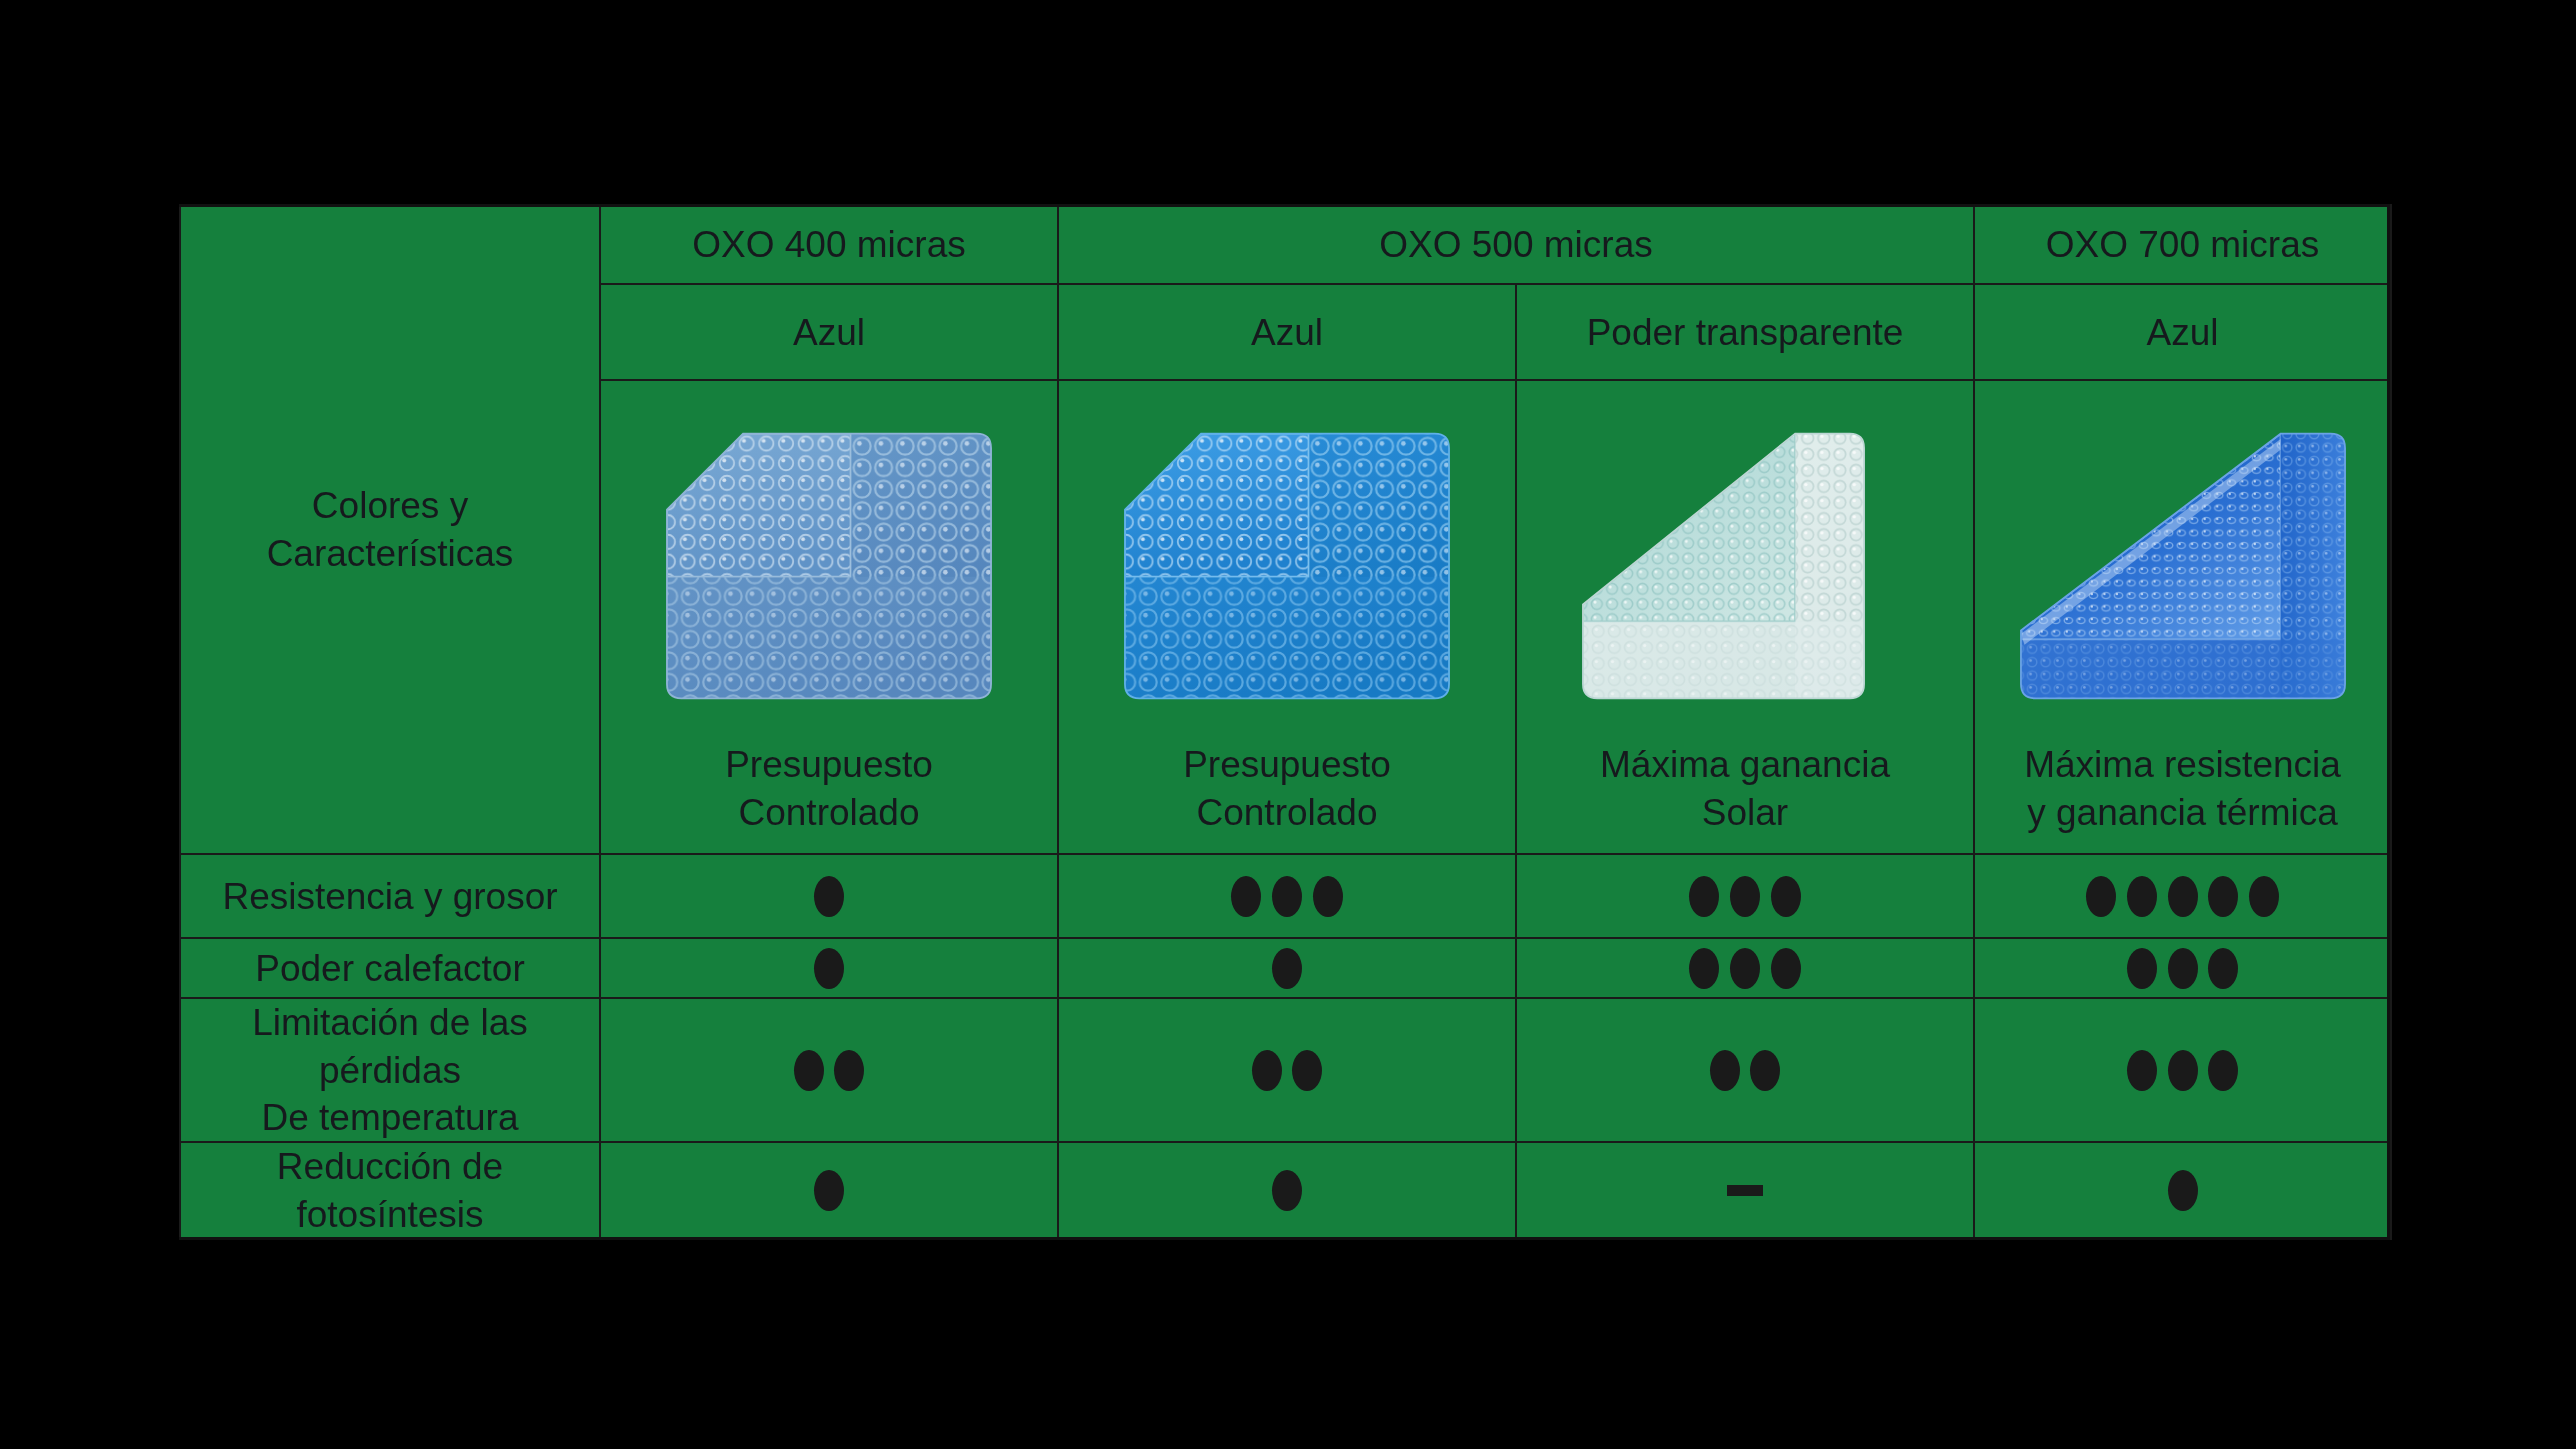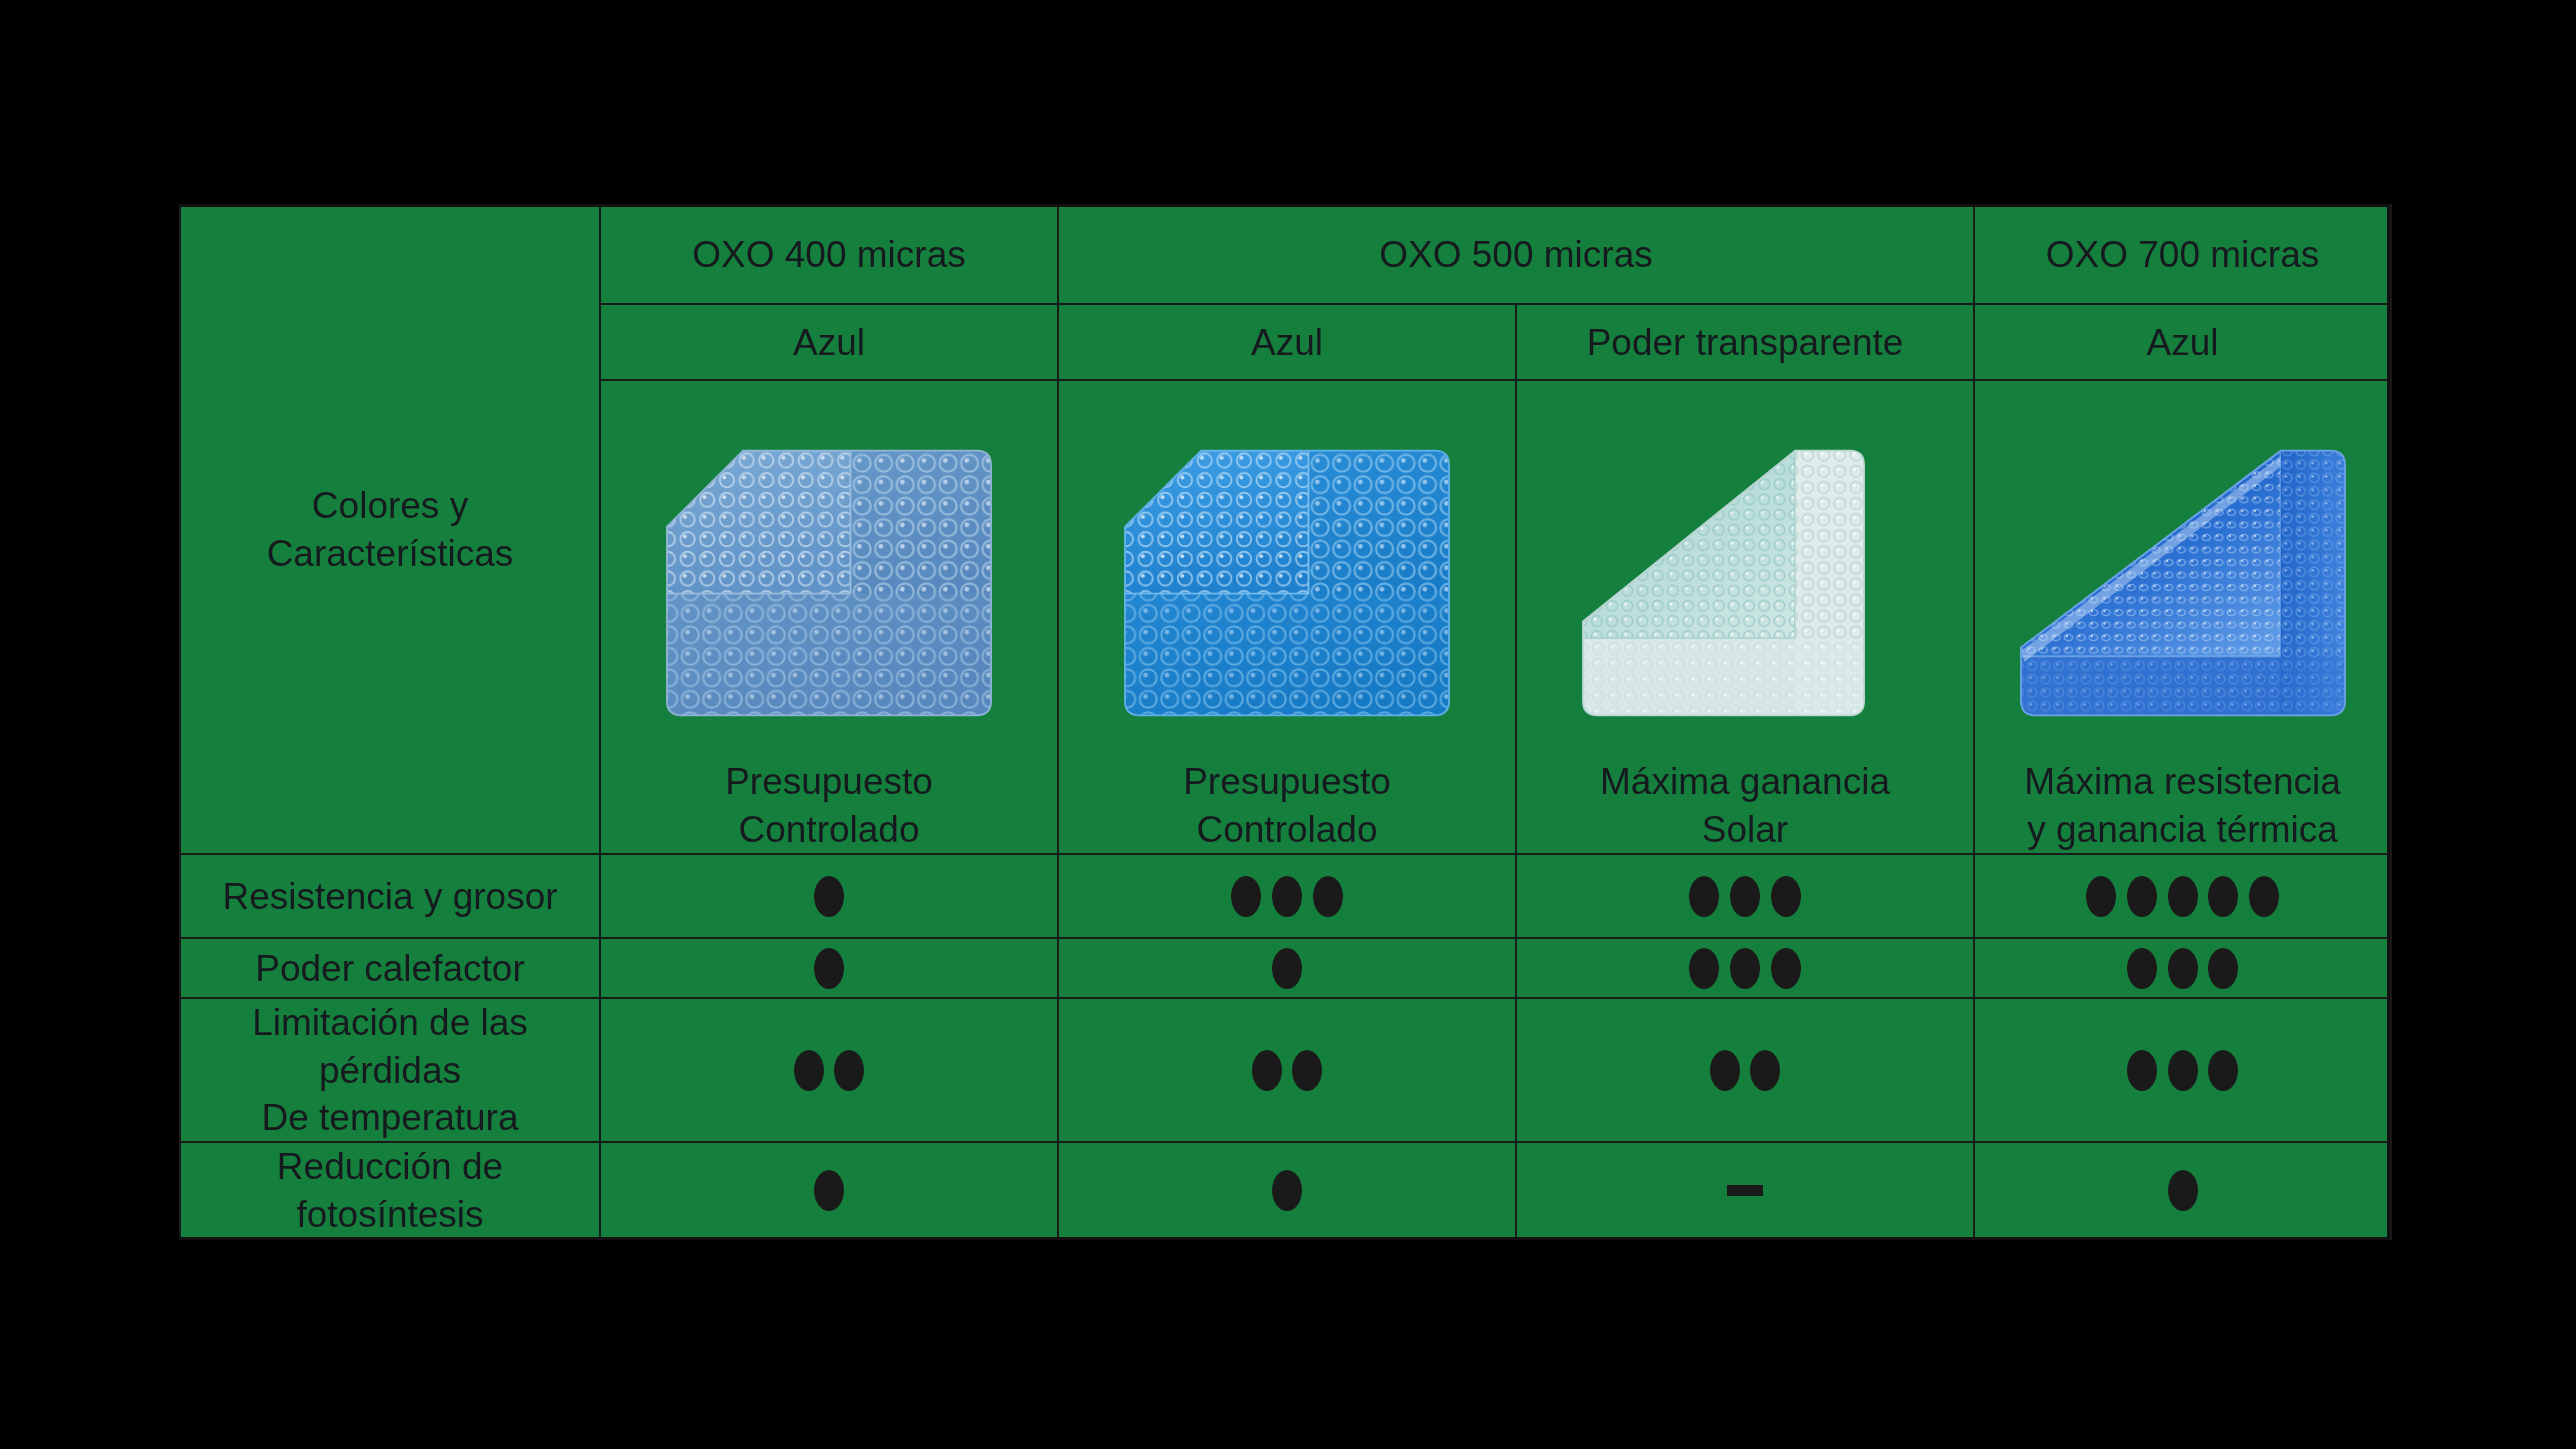--- a/index.html
+++ b/index.html
@@ -63,21 +63,21 @@
     border:3.6px solid #111111;
     border-left:none;
     pointer-events:none;
   }
 
   
   .prodcell{
     display:flex;
     flex-direction:column;
     align-items:center;
-    justify-content:flex-end;
+    justify-content:center;
     height:100%;
     padding-top:16px;
     box-sizing:border-box;
   }
   .prodimg{
     width:342px;height:304px;
     flex:0 0 auto;
     position:relative;
   }
   .prodimg svg{display:block;width:100%;height:100%;}
@@ -127,21 +127,21 @@
       <tbody>
           <tr>
         <td class="rowlabel-head" rowspan="3">
           <span>Colores y Características</span>
         </td>
         <td>OXO 400 micras</td>
         <td colspan="2">OXO 500 micras</td>
         <td class="shaded">OXO 700 micras</td>
       </tr>
 
-      <tr style="height:76px">
+      <tr style="height:96px">
         <td>Azul</td>
         <td>Azul</td>
         <td>Poder transparente</td>
         <td class="shaded">Azul</td>
       </tr>
 
       <tr style="height:474px">
         <td class="imgcell">
           <div class="prodcell">
             <div class="prodimg">

